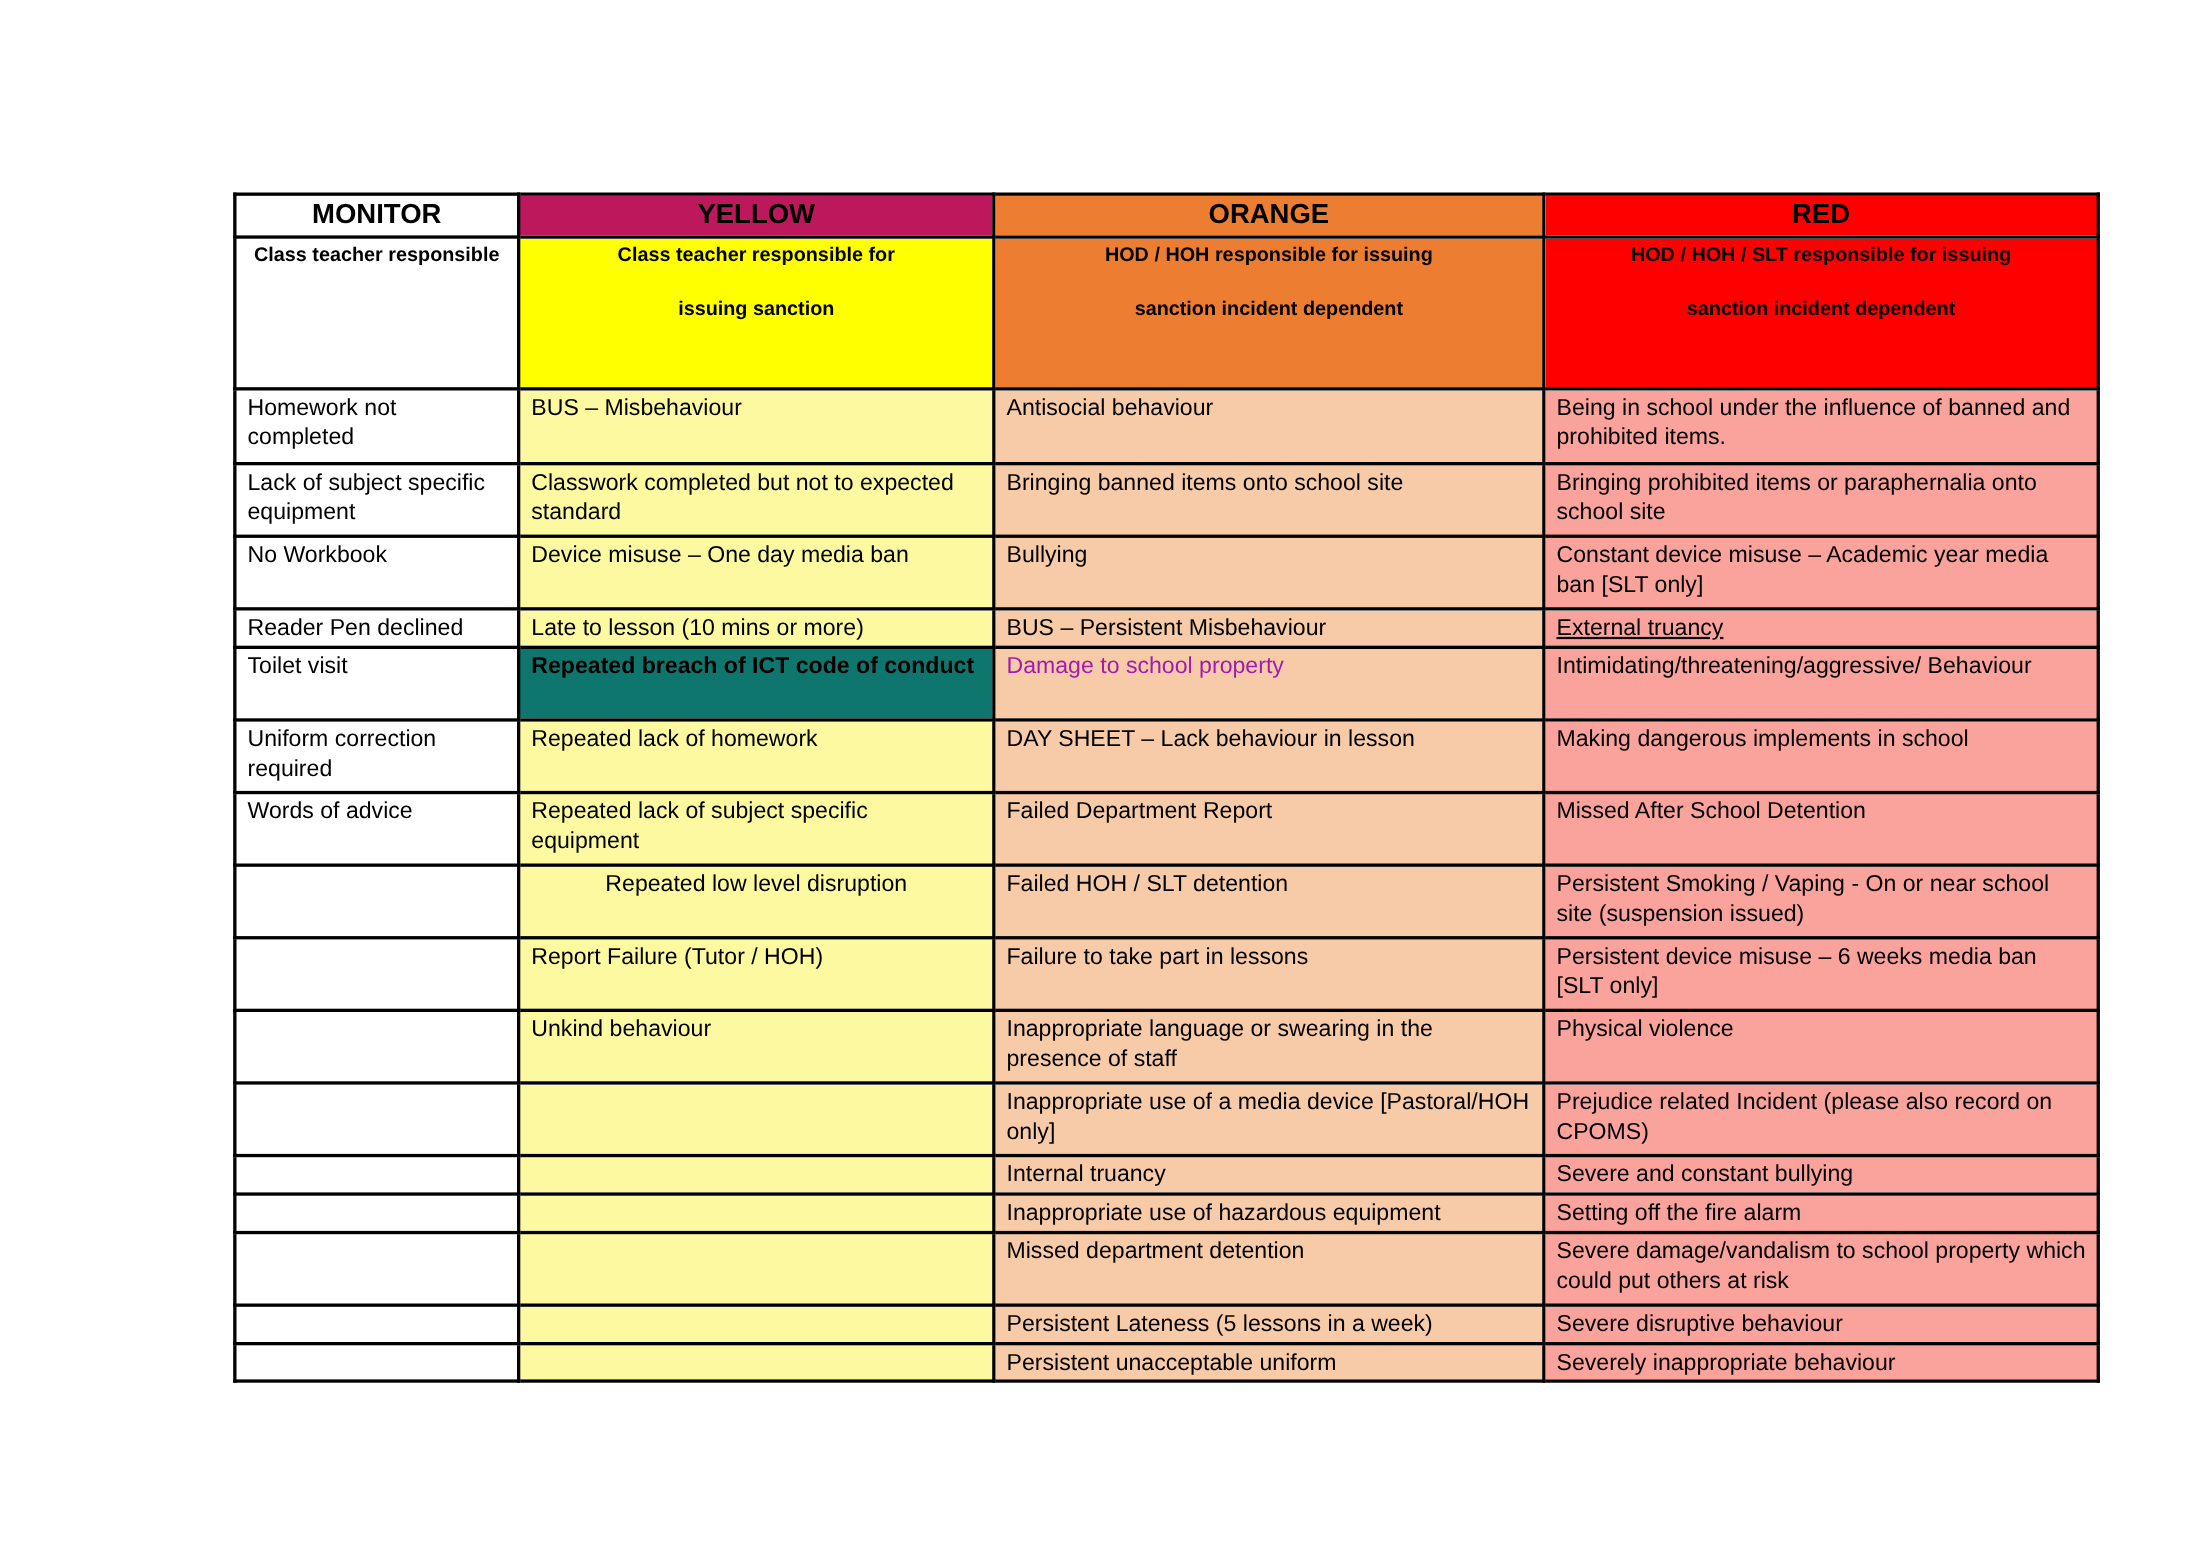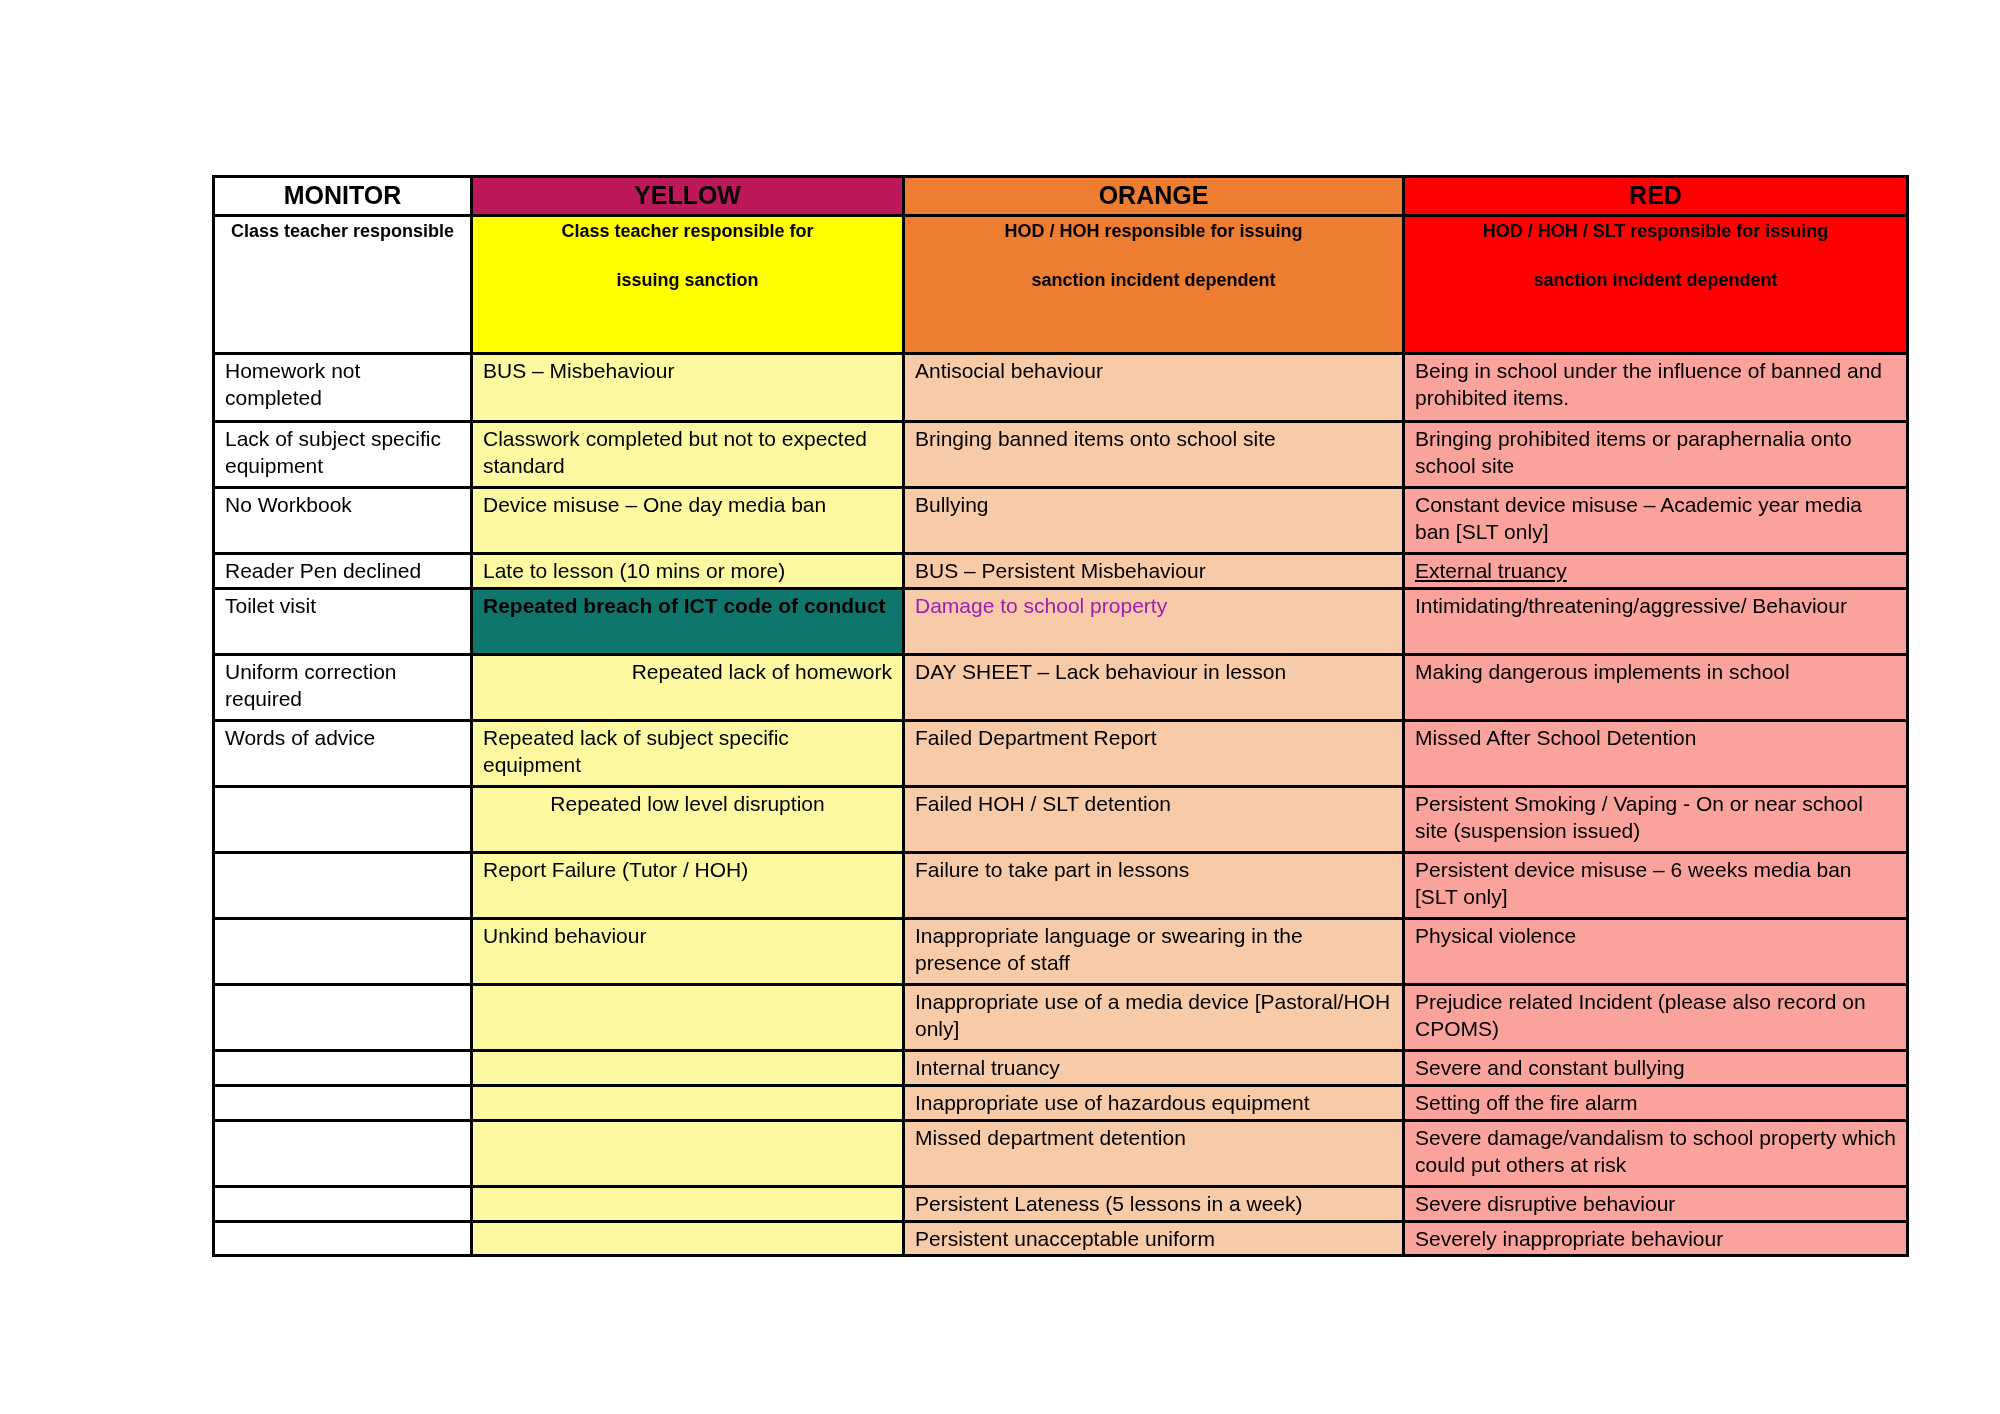--- a/index.html
+++ b/index.html
@@ -102,21 +102,21 @@
             <td class="cell" style="background: rgb(250, 162, 156); color: rgb(0, 0, 0); text-decoration: underline;">External truancy</td>
           </tr>
           <tr style="height: 66px;">
             <td class="cell" style="background: rgb(255, 255, 255); color: rgb(0, 0, 0);">Toilet visit</td>
             <td class="cell" style="background: #0f766e; color: rgb(0, 0, 0); font-weight: bold;">Repeated breach of ICT code of conduct</td>
             <td class="cell" style="background: rgb(247, 203, 168); color: #a21caf;">Damage to school property</td>
             <td class="cell" style="background: rgb(250, 162, 156); color: rgb(0, 0, 0);">Intimidating/threatening/aggressive/ Behaviour</td>
           </tr>
           <tr style="height: 66px;">
             <td class="cell" style="background: rgb(255, 255, 255); color: rgb(0, 0, 0);">Uniform correction required</td>
-            <td class="cell" style="background: rgb(252, 249, 160); color: rgb(0, 0, 0); text-align: right;">Repeated lack of homework</td>
+            <td class="cell" style="background: rgb(252, 249, 160); color: rgb(0, 0, 0);">Repeated lack of homework</td>
             <td class="cell" style="background: rgb(247, 203, 168); color: rgb(0, 0, 0);">DAY SHEET – Lack behaviour in lesson</td>
             <td class="cell" style="background: rgb(250, 162, 156); color: rgb(0, 0, 0);">Making dangerous implements in school</td>
           </tr>
           <tr style="height: 66px;">
             <td class="cell" style="background: rgb(255, 255, 255); color: rgb(0, 0, 0);">Words of advice</td>
             <td class="cell" style="background: rgb(252, 249, 160); color: rgb(0, 0, 0);">Repeated lack of subject specific equipment</td>
             <td class="cell" style="background: rgb(247, 203, 168); color: rgb(0, 0, 0);">Failed Department Report</td>
             <td class="cell" style="background: rgb(250, 162, 156); color: rgb(0, 0, 0);">Missed After School Detention</td>
           </tr>
           <tr style="height: 66px;">

